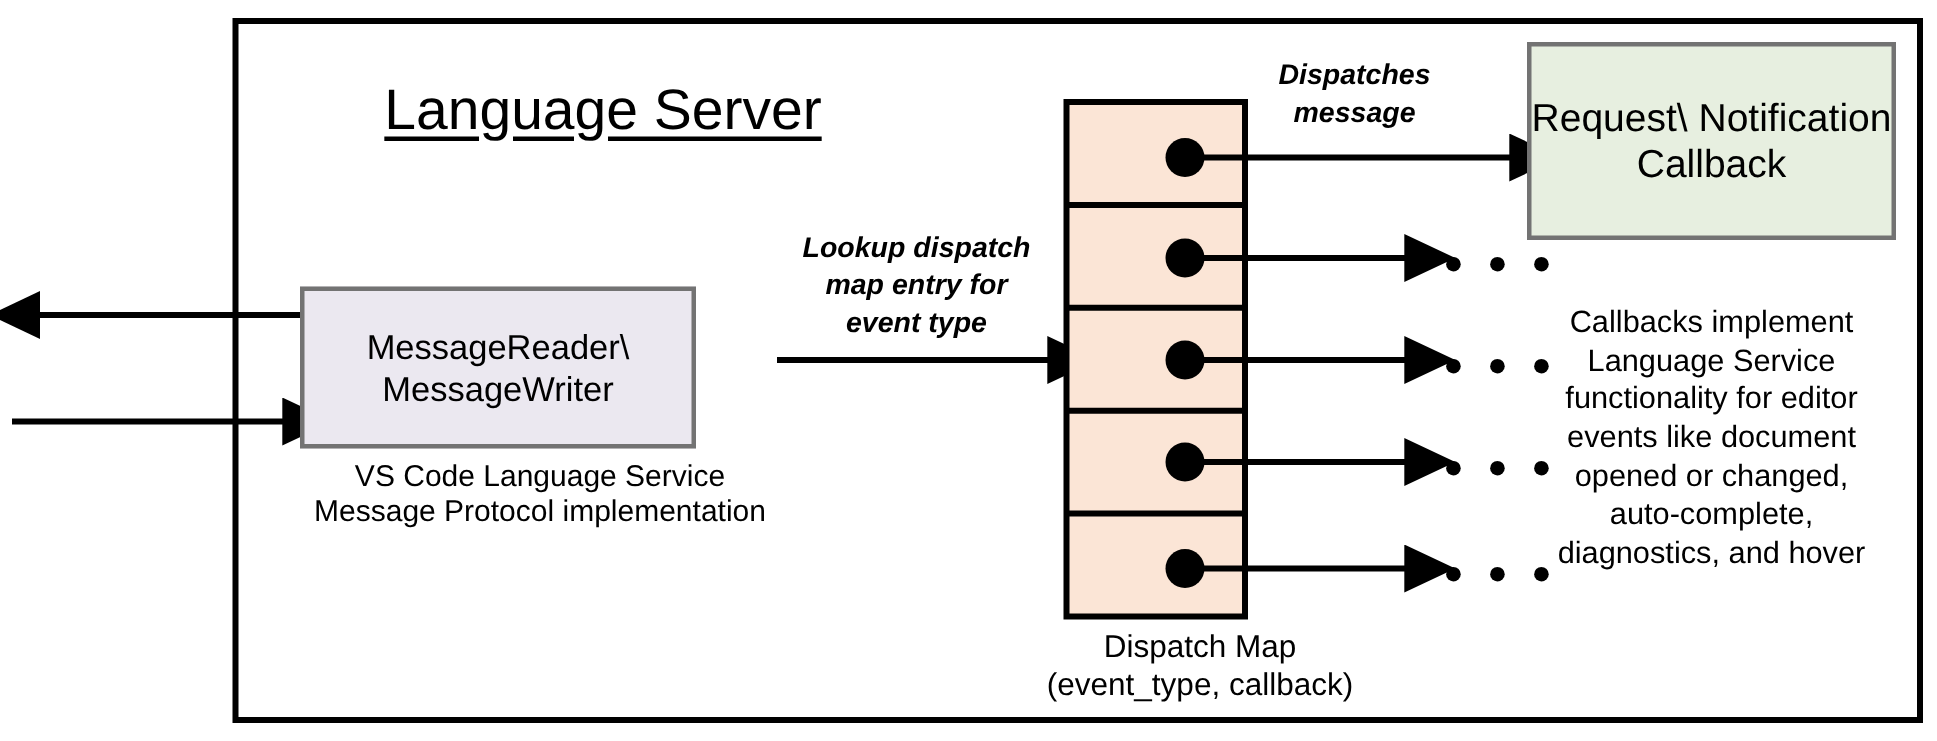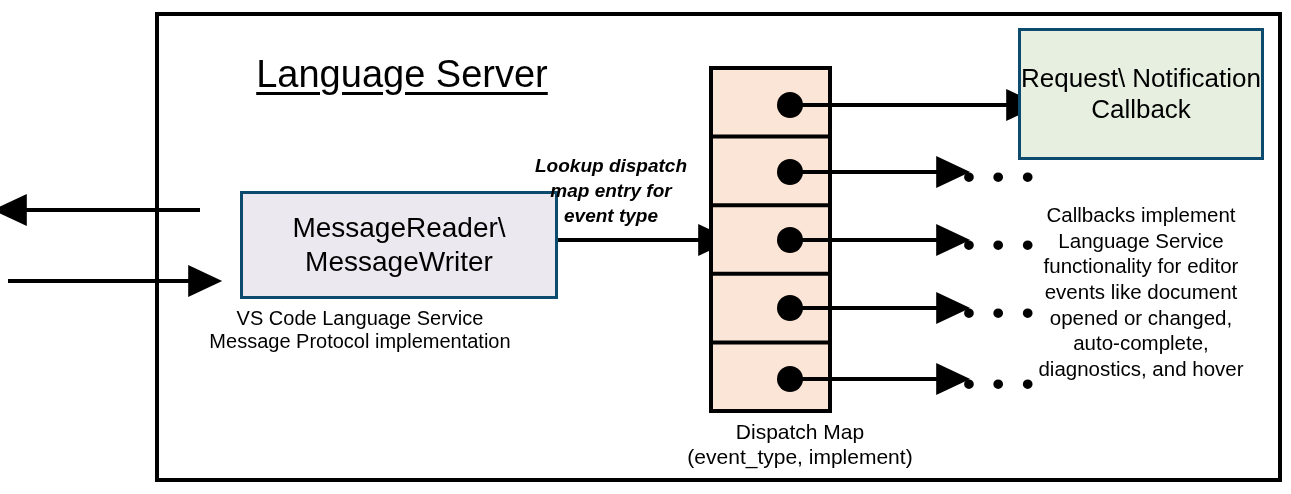--- a/index.html
+++ b/index.html
@@ -29,21 +29,21 @@
   }
   .node {
     position: absolute;
     box-sizing: border-box;
     display: flex;
     align-items: center;
     justify-content: center;
     text-align: center;
   }
   .boxed {
-    border: 3px solid #0c4a6e;
+    border: 3px solid #737373;
   }
   .txt {
     position: absolute;
     text-align: center;
     line-height: 1.17;
     white-space: pre-line;
   }
   
   #outer-frame {
     position: absolute;
@@ -60,26 +60,25 @@
     top: 52px;
     width: 340px;
     font-size: 38px;
     text-decoration: underline;
     text-underline-offset: 5px;
     letter-spacing: 0px;
   }
   #reader-writer-box {
     left: 200px;
     top: 191px;
-    width: 318px;
+    width: 264px;
     height: 108px;
     background: #EBE8F0;
-    font-size: 28px;
+    font-size: 23px;
     line-height: 1.22;
-    margin-left: 40px;
   }
   #reader-writer-caption {
     left: 185px;
     top: 307px;
     width: 350px;
     font-size: 20px;
   }
   #stdio-label {
     left: 10px;
     top: 222px;
@@ -207,23 +206,25 @@
   <div class="node boxed" id="reader-writer-box">MessageReader\
 MessageWriter</div>
 
   <div class="txt" id="lookup-label">Lookup dispatch
 map entry for
 event type</div>
 
   <div class="txt" id="reader-writer-caption">VS Code Language Service
 Message Protocol implementation</div>
 
+  <div class="txt" id="dispatch-label">Dispatches
+message</div>
 
   <div class="txt" id="map-caption">Dispatch Map
-(event_type, implement)</div>
+(event_type, callback)</div>
 
   <div class="ellipsis" style="left:963px; top:159px;">• • •</div>
   <div class="ellipsis" style="left:963px; top:227px;">• • •</div>
   <div class="ellipsis" style="left:963px; top:295px;">• • •</div>
   <div class="ellipsis" style="left:963px; top:366px;">• • •</div>
 
   <div class="node boxed" id="callback-box">Request\
 Notification
 Callback</div>
 

